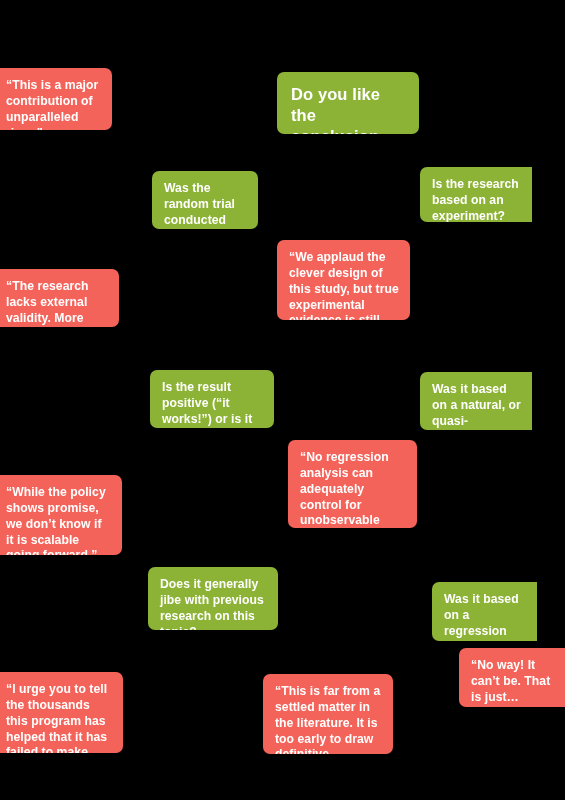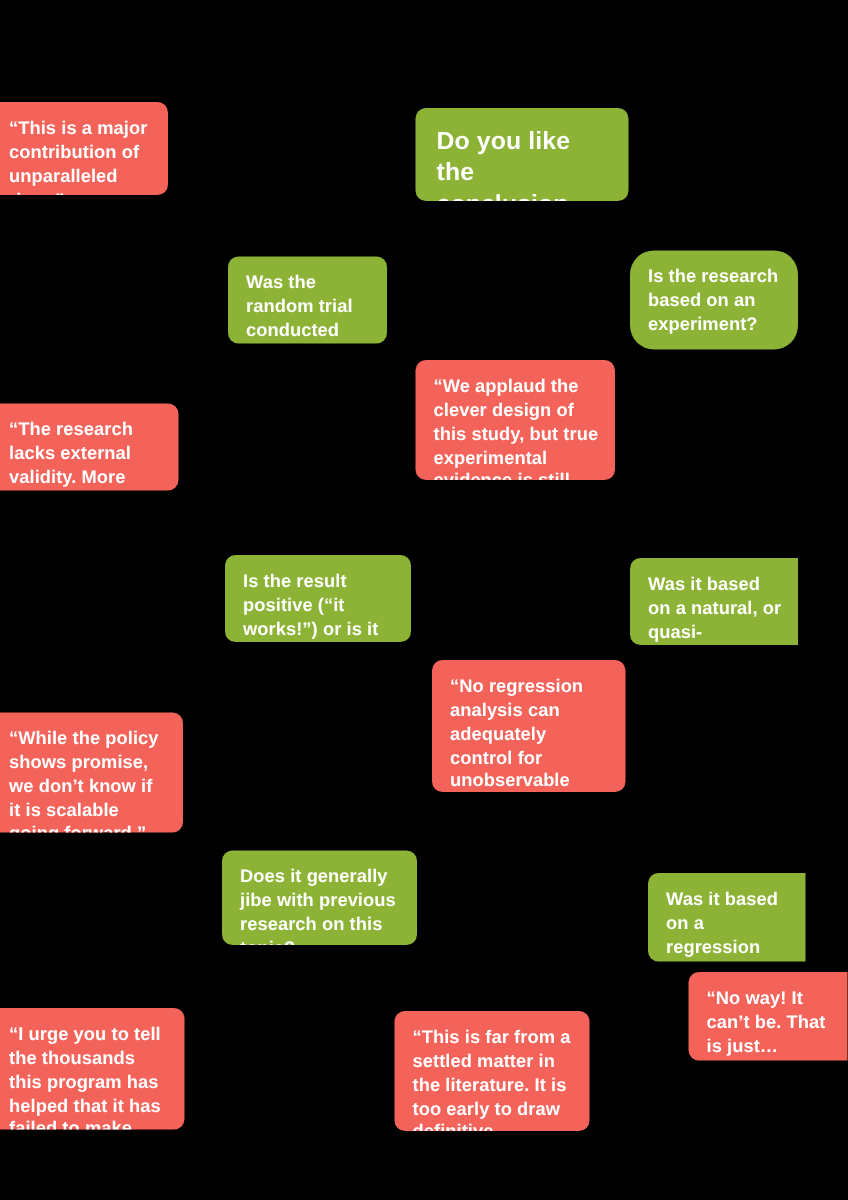--- a/index.html
+++ b/index.html
@@ -68,21 +68,21 @@
 <body>
 
 <div id="canvas">
 
   <div class="node critique sharp-left" style="left:-6px; top:68px; width:118px; height:62px;">“This is a major contribution of unparalleled rigor.”</div>
 
   <div class="node root" style="left:277px; top:72px; width:142px; height:62px;">Do you like the conclusion implied by the research?</div>
 
   <div class="node question" style="left:152px; top:171px; width:106px; height:58px;">Was the random trial conducted nationally or locally?</div>
 
-  <div class="node question sharp-right" style="left:420px; top:167px; width:112px; height:66px;border-radius:16px;">Is the research based on an experiment?</div>
+  <div class="node question sharp-right" style="left:420px; top:167px; width:112px; height:55px;">Is the research based on an experiment?</div>
 
   <div class="node critique" style="left:277px; top:240px; width:133px; height:80px;">“We applaud the clever design of this study, but true experimental evidence is still needed.”</div>
 
   <div class="node critique sharp-left" style="left:-6px; top:269px; width:125px; height:58px;">“The research lacks external validity. More study needed.”</div>
 
   <div class="node question" style="left:150px; top:370px; width:124px; height:58px;">Is the result positive (“it works!”) or is it negative (“no effect!”)?</div>
 
   <div class="node question sharp-right" style="left:420px; top:372px; width:112px; height:58px;">Was it based on a natural, or quasi-experiment?</div>
 
   <div class="node critique" style="left:288px; top:440px; width:129px; height:88px;">“No regression analysis can adequately control for unobservable factors. Experimental data is still needed.”</div>

